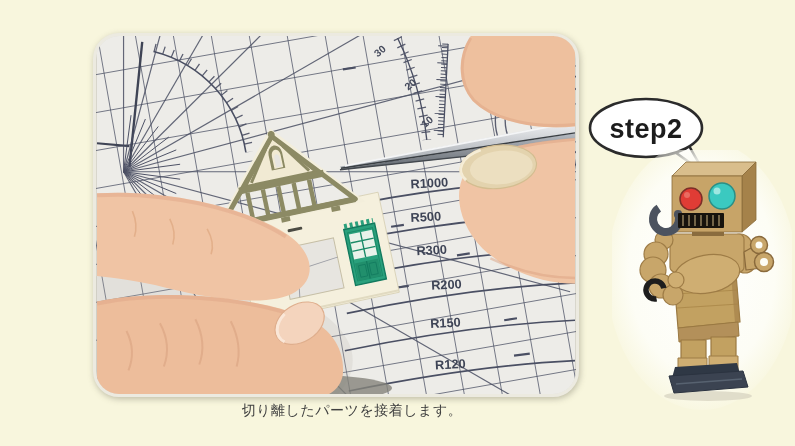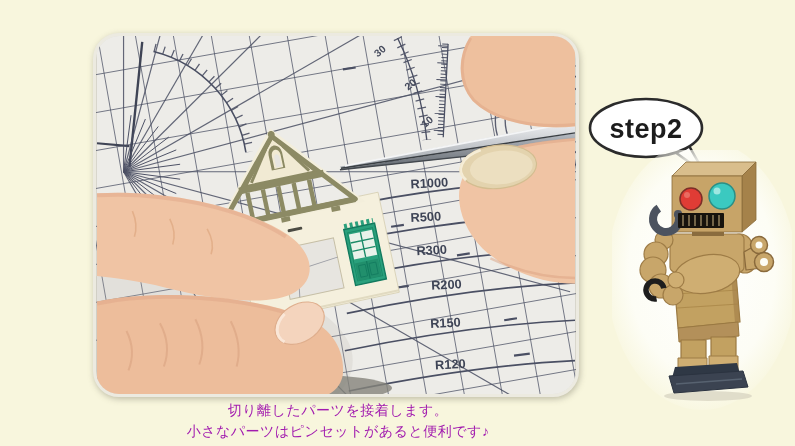--- a/index.html
+++ b/index.html
@@ -9,22 +9,22 @@
     position:absolute;left:93px;top:33px;width:486px;height:364px;
     border-radius:26px;overflow:hidden;background:#edece8;
     border:3px solid #eceae0;
     box-shadow:1px 2px 6px rgba(120,118,100,.45), inset 0 0 0 1px #d8d6cc;
     box-sizing:border-box;margin:0;
   }
   .photo-card svg{display:block;width:100%;height:100%;}
   .bubble{position:absolute;left:583px;top:93px;width:134px;height:84px;}
   .robot{position:absolute;left:612px;top:150px;width:180px;height:262px;}
   .caption{
-    position:absolute;left:82px;top:400px;width:512px;
-    text-align:center;color:#a21caf;font-size:14px;line-height:1.5;
+    position:absolute;left:96px;top:400px;width:512px;
+    text-align:center;color:#404040;font-size:14px;line-height:1.5;
     letter-spacing:.5px;
   }
   .matlabel{font:700 13px "Liberation Sans",sans-serif;fill:#3e4456;}
   .anglabel{font:600 10.5px "Liberation Sans",sans-serif;fill:#464b5d;}
   .steptext{font:700 27px "Liberation Sans",sans-serif;fill:#1c1c1c;letter-spacing:.5px;}
 </style>
 </head>
 <body>
 
 <div class="stage">
@@ -275,16 +275,15 @@
       <circle cx="110" cy="46" r="13" fill="#3bc9c0" stroke="#2a8f86" stroke-width="1.5"></circle>
       <circle cx="105" cy="41" r="3.5" fill="#b8efe9" opacity=".8"></circle>
       <rect x="66" y="63" width="46" height="15" rx="1" fill="#17130d"></rect>
       <path d="M71 65 V76 M77 65 V76 M83 65 V76 M89 65 V76 M95 65 V76 M101 65 V76 M107 65 V76" stroke="#8a7a58" stroke-width="1.6" fill="none"></path>
       <rect x="80" y="82" width="32" height="4" fill="#8a6c3e"></rect>
     </g>
   </svg>
 
   <div class="caption">
     <div>切り離したパーツを接着します。</div>
-    <div>小さなパーツはピンセットがあると便利です♪</div>
   </div>
 
 </div>
 
 </body></html>

